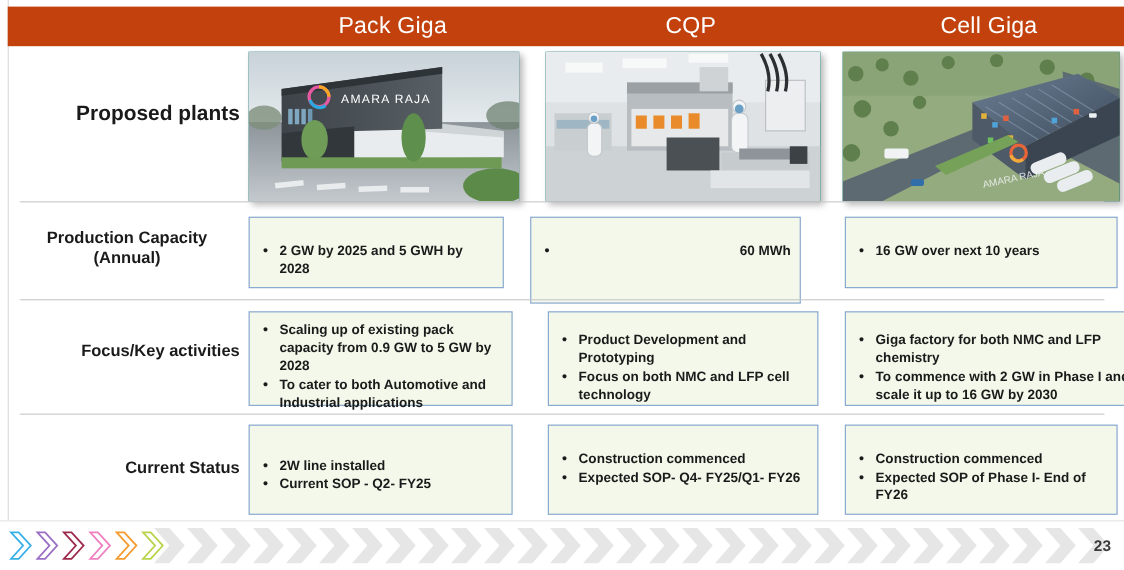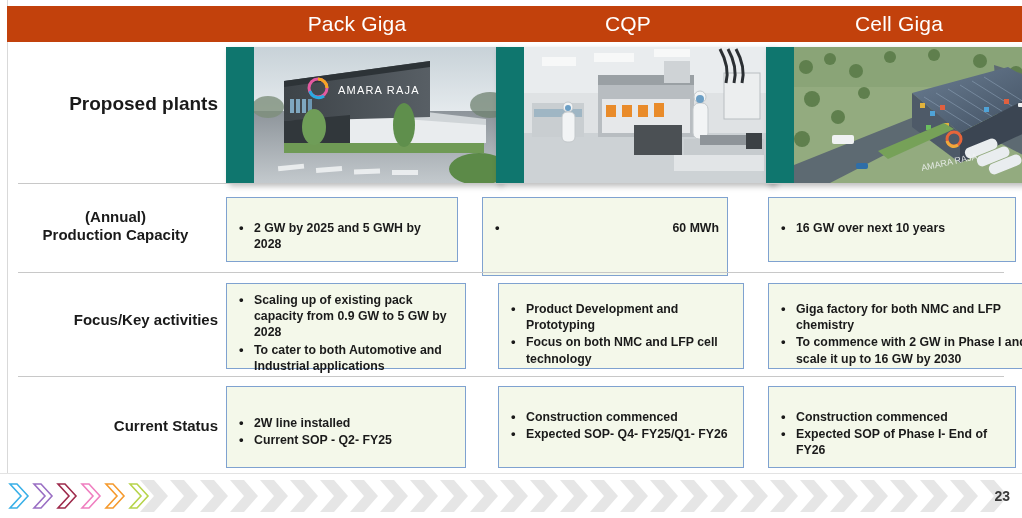--- a/index.html
+++ b/index.html
@@ -61,21 +61,20 @@
   .dv-2 { top: 272px; }
   .dv-3 { top: 376px; }
 
   
   .photo {
     position: absolute;
     top: 47px; height: 136px;
     box-shadow: 3px 3px 6px rgba(0,0,0,.28);
     overflow: hidden;
     background: #0f766e;
-    padding-left: 28px;
   }
   .ph-1 { left: 226px; width: 246px; }
   .ph-2 { left: 496px; width: 250px; }
   .ph-3 { left: 766px; width: 252px; }
   .photo > svg { display:block; width:100%; height:100%; }
 
   
   .cbox {
     position: absolute;
     background: #f4f8ea;
@@ -329,22 +328,22 @@
 
       <text x="128" y="124" font-family="Liberation Sans, sans-serif" font-size="9" fill="#f2f4f5" opacity=".85" transform="rotate(-12 128 124)">AMARA RAJA</text>
 
       <polygon points="84,104 150,76 160,82 94,112" fill="#76a158"></polygon>
     </svg>
   </div>
 
   <div class="divider dv-1"></div>
 
   <div class="row-label rl-capacity">
+    <div>Production Capacity</div>
     <div>(Annual)</div>
-    <div>Production Capacity</div>
   </div>
 
   <div class="cbox cap-1">
     <ul>
       <li>2 GW by 2025 and 5 GWH by 2028</li>
     </ul>
   </div>
   <div class="cbox cap-2">
     <ul>
       <li>60 MWh</li>

